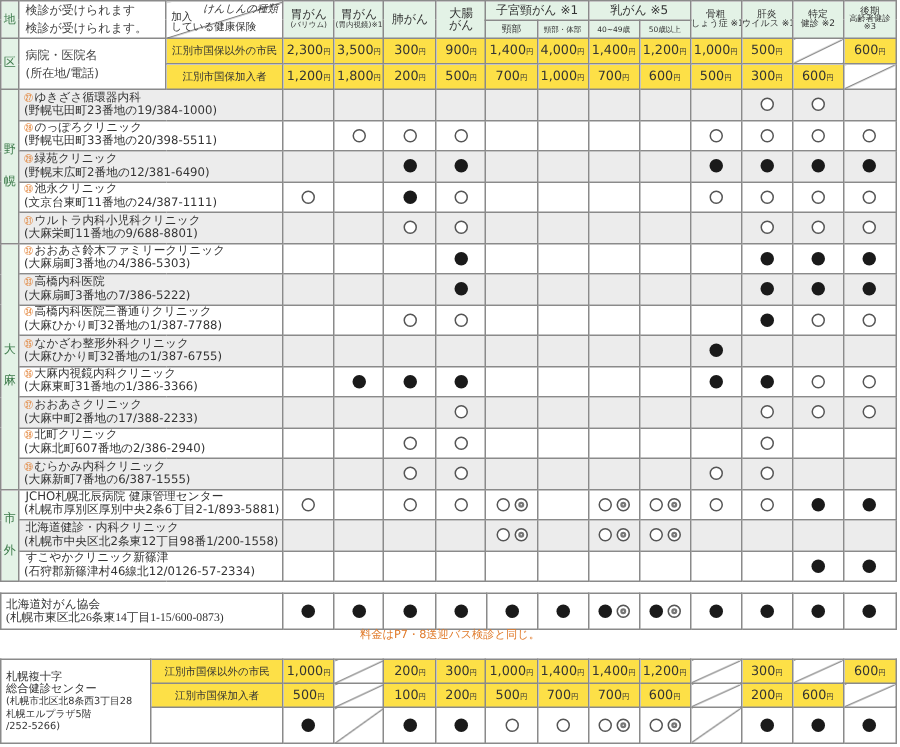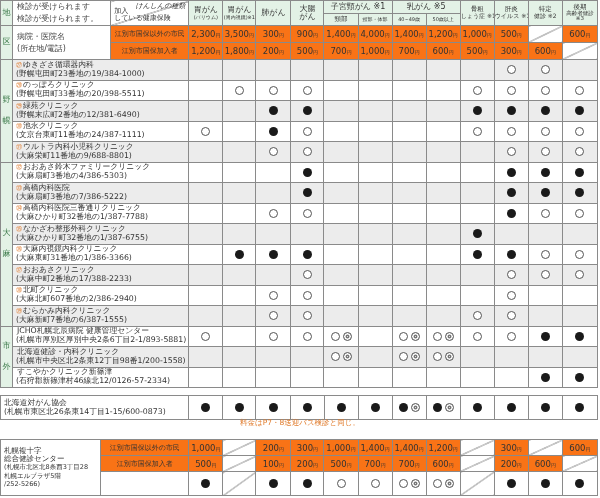--- a/index.html
+++ b/index.html
@@ -1,21 +1,21 @@
 <!DOCTYPE html>
 <html><head>
 <meta charset="utf-8">
 <style>
   * { box-sizing: border-box; margin: 0; padding: 0; }
   html, body { width: 600px; height: 498px; background: #ffffff; overflow: hidden; }
   body { font-family: "DejaVu Sans", sans-serif; color: #333; font-size: 7.5px; position: relative; }
   table { border-collapse: collapse; table-layout: fixed; position: absolute; left: 0; }
   td { border: 1px solid #8a8a8a; vertical-align: middle; text-align: center; padding: 0; overflow: hidden; white-space: nowrap; }
   .hdr { background: #e3f2e6; color: #333; }
-  .green { background: #f97316; }
+  .green { background: #fde047; }
   .dist { background: #e3f2e6; color: #3c7a4a; font-size: 8px; line-height: 1.3; writing-mode: horizontal-tb; }
   .cat { font-size: 8px; line-height: 1.05; }
   .sub { font-size: 5px; display: block; }
   .price { font-size: 8.5px; color: #333; }
   .price .yen { font-size: 5px; }
   .label-cell { text-align: center; font-size: 7px; }
   .name { text-align: left; padding-left: 3px; font-size: 7.8px; line-height: 1.15; white-space: normal; }
   .name .num { color: #e07a2a; font-size: 6px; margin-right: 1px; }
   .name .addr { display: block; }
   tr.alt td.c, tr.alt td.name { background: #ececec; }
@@ -354,21 +354,21 @@
         <td class="c"></td>
         <td class="c"></td>
         <td class="c"></td>
         <td class="c"></td>
         <td class="c"><span class="mk f"></span></td>
         <td class="c"><span class="mk f"></span></td>
       </tr>
     </tbody>
 </table>
 
-<table style="top:395px; width:598px;">
+<table style="top:395px; width:598px;font-family:Liberation Serif, serif;">
   <colgroup>
     <col style="width:188px">
     <col style="width:34px">
       <col style="width:33px">
       <col style="width:35px">
       <col style="width:33px">
     <col style="width:34px">
       <col style="width:34px">
       <col style="width:34px">
       <col style="width:34px">

